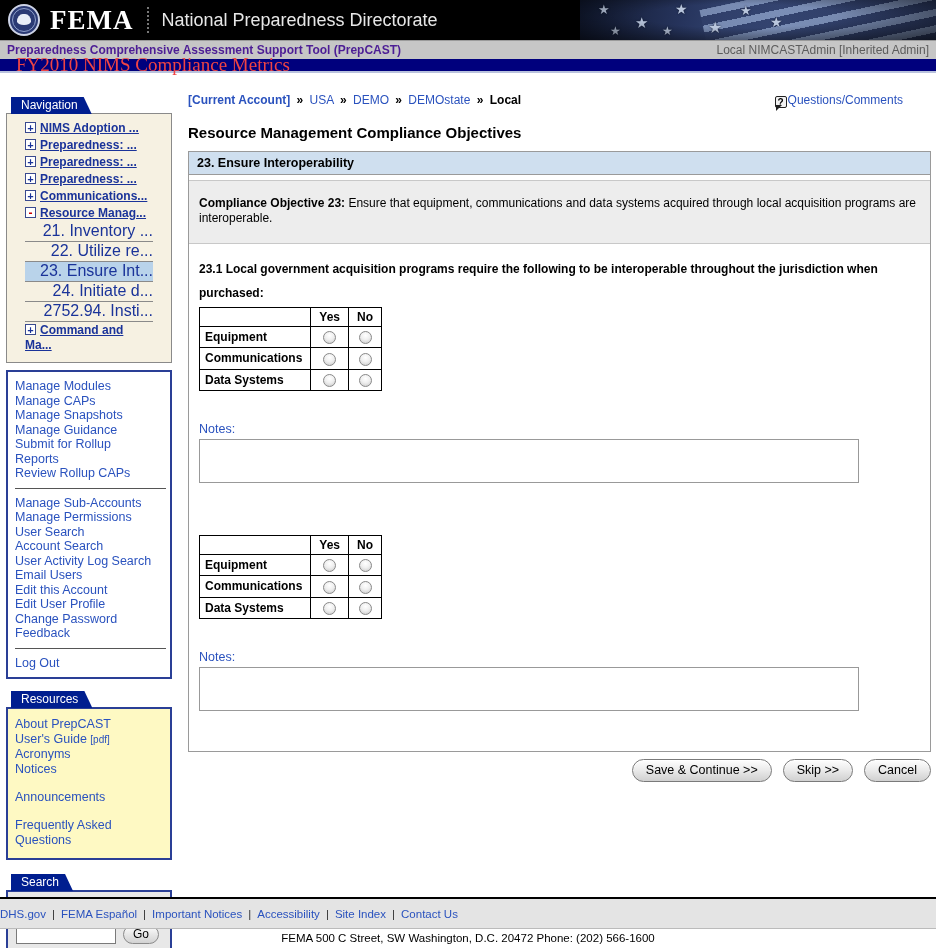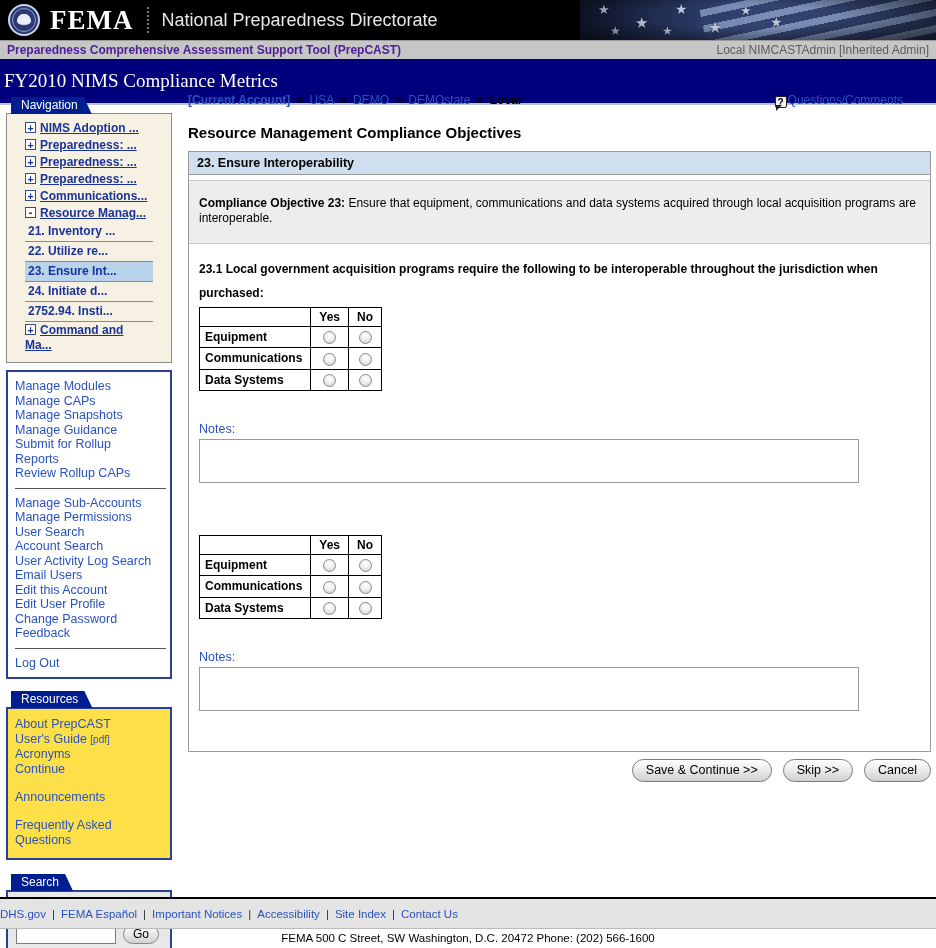--- a/index.html
+++ b/index.html
@@ -30,49 +30,49 @@
   .flag .shade { position: absolute; inset: 0;
           background: radial-gradient(ellipse at 45% 40%, rgba(0,0,0,0) 35%, rgba(0,0,0,.65) 100%); }
 
   
   .toolbar { height: 19px; background: #c6c6c6; border-top: 1px solid #9a9a9a;
              display: flex; justify-content: space-between; align-items: center; padding: 0 7px; }
   .toolbar .tb-title { font-size: 12px; font-weight: 700; color: #4c1d95; }
   .toolbar .tb-user  { font-size: 12px; color: #5c5c5c; }
 
   
-  .titlebar { height: 46px; background: #00007d; color: #ffffff; display: flex; align-items: center;
-              font-family: "Liberation Serif", serif; font-size: 19px; padding-left: 4px;
+  .titlebar { height: 14px; background: #00007d; color: #ef4444; display: flex; align-items: center;
+              font-family: "Liberation Serif", serif; font-size: 19px; padding-left: 16px;
               border-bottom: 2px solid #b9c2dd; }
 
   
   .sidebar { position: absolute; left: 6px; top: 95px; width: 166px; }
   .side-tab { display: inline-block; background: #001e8f; color: #fff; font-size: 12px;
               padding: 1px 14px 2px 10px; margin-left: 5px; position: relative; z-index: 2;
               clip-path: polygon(0 0, calc(100% - 8px) 0, 100% 100%, 0 100%); }
   .tree-box { background: #f6f1e2; border: 1px solid #8a8a8a; margin-top: -1px;
               padding: 6px 18px 8px; }
   .tree-item { font-size: 12px; font-weight: 700; color: #1a3399; padding: 1px 0; line-height: 15px; }
   .tree-item a { color: #1a3399; text-decoration: underline; }
   .tbox { display: inline-block; width: 11px; height: 11px; border: 1px solid #3a4a8f; background: #fff;
           color: #1a3399; font: 700 10px/10px "DejaVu Sans Mono", monospace; text-align: center;
           margin-right: 4px; vertical-align: 1px; cursor: pointer; }
   .tree-item.open .tbox { color: #cc0000; }
-  .leaf { font-size: 12px; font-weight: 700; color: #1a3399; padding: 2px 0 3px 3px;
-          border-bottom: 1px solid #8a8a8a; line-height: 14px; cursor: pointer; }
+  .leaf { font-size: 16px; font-weight: 400; color: #1a3399; padding: 2px 0 3px 3px;
+          border-bottom: 1px solid #8a8a8a; line-height: 14px; cursor: pointer; text-align: right; }
   .leaf a { color: #1a3399; }
   .leaf.selected { background: #b9d3ea; }
 
   .links-box { background: #fff; border: 2px solid #2a3f96; margin: 7px 0 10px; padding: 7px 0 7px 7px; }
   .links-box ul, .res-box ul { list-style: none; }
   .links-box li { font-size: 12.5px; line-height: 14.5px; }
   .links-box a, .res-box a, .blue-link { color: #2a52be; }
   .side-divider { border: none; border-top: 1px solid #555; margin: 7px 4px 7px 0; }
 
-  .res-box { background: #fde047; border: 2px solid #2a3f96; margin: -1px 0 12px; padding: 8px 0 10px 7px; }
+  .res-box { background: #fef9c3; border: 2px solid #2a3f96; margin: -1px 0 12px; padding: 8px 0 10px 7px; }
   .res-box li { font-size: 12.5px; line-height: 15px; }
   .res-group2 { margin-top: 13px; }
   .pdf-suffix { font-size: 10px; }
 
   .search-box { background: #e8e8e8; border: 2px solid #2a3f96; margin-top: -1px; padding: 9px 8px 20px; }
   .search-heading { font-size: 12.5px; font-weight: 700; margin-bottom: 9px; }
   .search-row { display: flex; align-items: center; gap: 7px; }
   .search-input { width: 100px; height: 20px; border: 1px solid #7a7a7a; background: #fff; font-size: 12px; padding: 0 3px; }
   .go-btn { border: 1px solid #8a8a8a; border-radius: 10px; padding: 1px 9px 2px; font-size: 12px;
             background: linear-gradient(#fefefe, #e9e9e9 45%, #d2d2d2); cursor: pointer; }
@@ -212,21 +212,21 @@
       </ul>
   </div>
 
   <span class="side-tab">Resources</span>
   <div class="res-box">
     <ul>
 
     <li><a><span>About PrepCAST</span><span class="pdf-suffix"></span></a></li>
         <li><a><span>User's Guide </span><span class="pdf-suffix">[pdf]</span></a></li>
         <li><a><span>Acronyms</span><span class="pdf-suffix"></span></a></li>
-        <li><a><span>Continue</span><span class="pdf-suffix"></span></a></li>
+        <li><a><span>Notices</span><span class="pdf-suffix"></span></a></li>
       </ul>
     <ul class="res-group2">
 
     <li><a>Announcements</a></li>
       </ul>
     <ul class="res-group2">
 
     <li><a>Frequently Asked Questions</a></li>
       </ul>
   </div>

